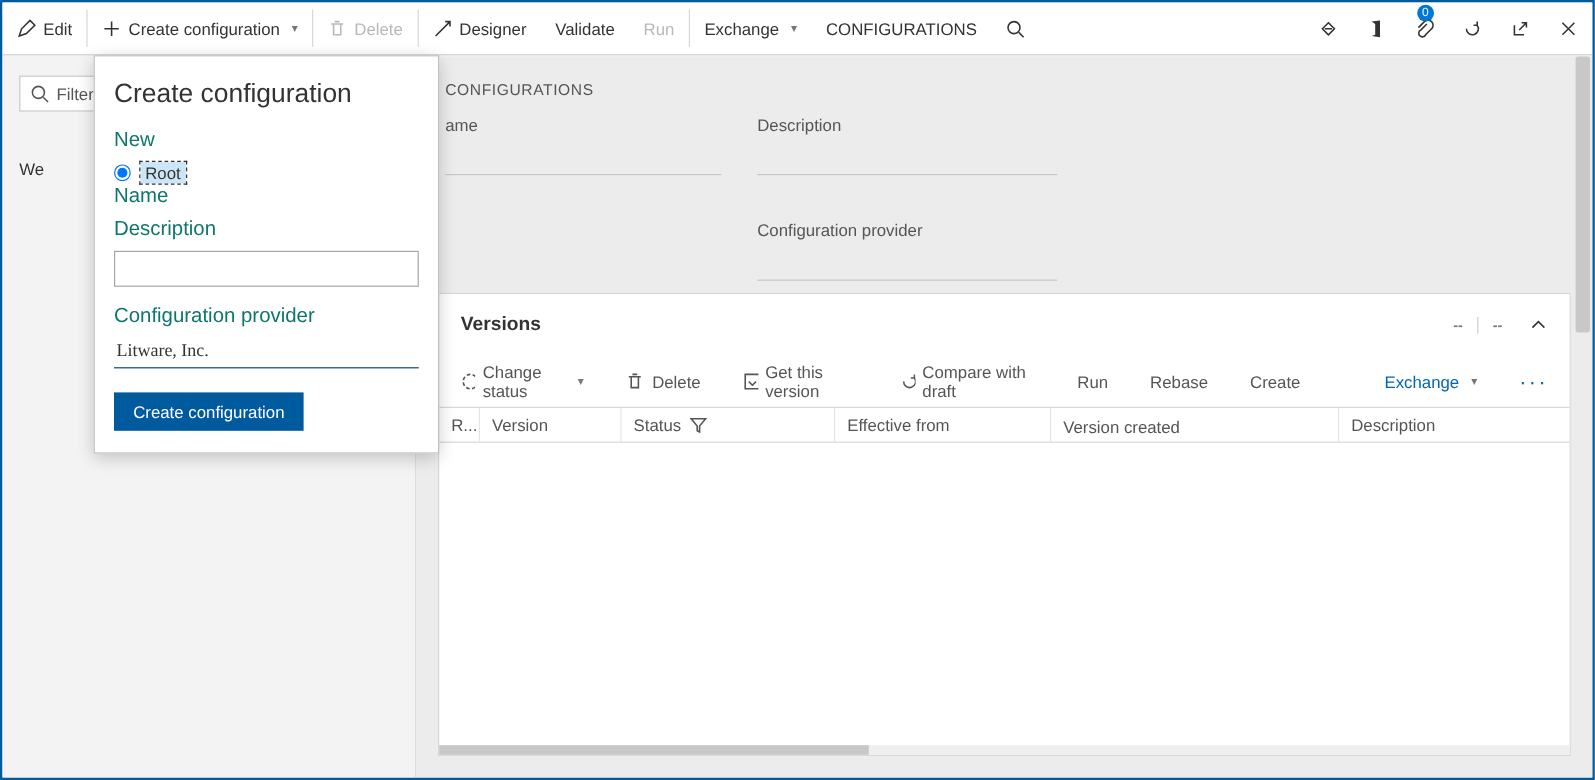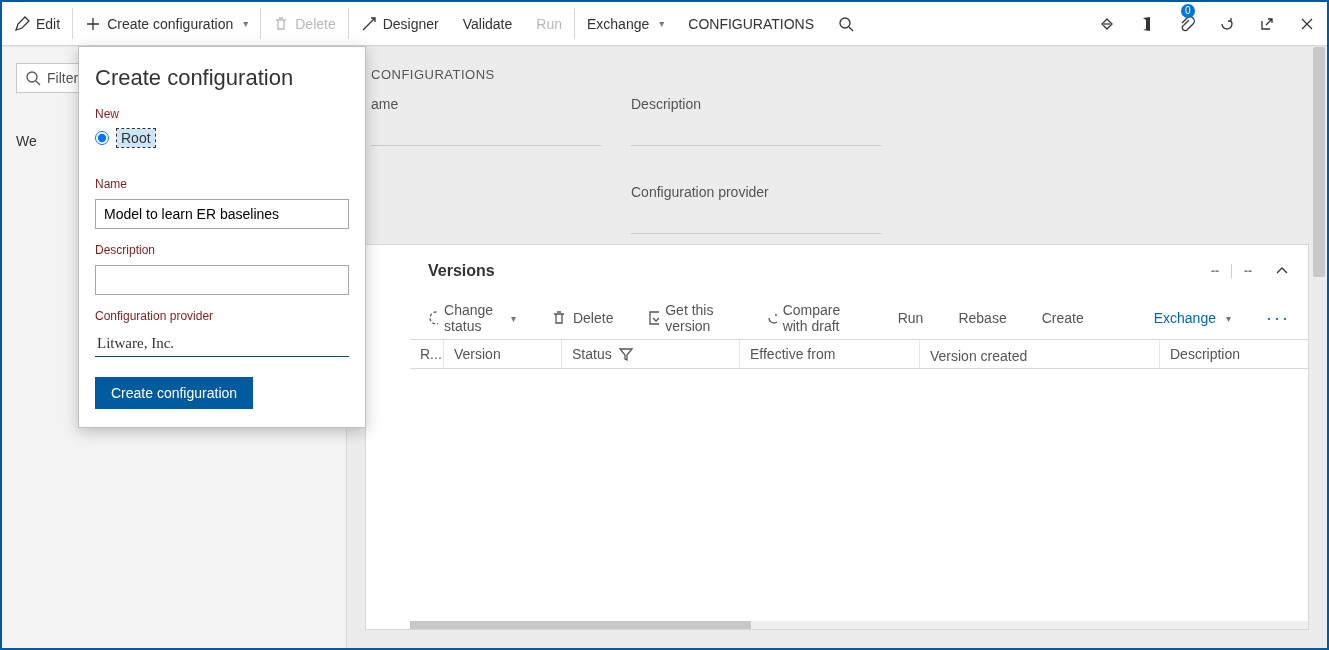--- a/index.html
+++ b/index.html
@@ -112,21 +112,20 @@
 
     
     .versions {
       margin: 0 18px 18px 18px;
       background: #fff;
       border: 1px solid #d8d8d8;
       flex: 1;
       display: flex;
       flex-direction: column;
       position: relative;
-      padding-left: 44px;
     }
     .versions-head {
       display: flex; align-items: center;
       height: 52px;
       padding: 0 18px;
       font-size: 16px;
       font-weight: 600;
     }
     .versions-head .vspacer { flex: 1; }
     .versions-head .vtick { font-size: 12px; color: #777; margin: 0 6px; }
@@ -194,25 +193,25 @@
       box-shadow: 0 4px 14px rgba(0,0,0,.22);
       padding: 18px 16px 18px 16px;
       z-index: 50;
     }
     .dialog h1 {
       font-size: 22px;
       font-weight: 400;
       margin-bottom: 16px;
     }
     .dialog .group-label {
-      font-size: 12px;
-      color: #7f1d1d;
+      font-size: 17px;
+      color: #0f766e;
       margin-bottom: 8px;
     }
-    .radio-row { display: flex; align-items: center; gap: 8px; margin-bottom: 30px; }
+    .radio-row { display: flex; align-items: center; gap: 8px; margin-bottom: 0; }
     .radio-row span.radio-label {
       font-size: 14px;
       padding: 1px 4px;
       outline: 1px dashed #333;
       background: #cde6f7;
     }
     .dialog input[type="radio"] { width:14px; height:14px; }
     .dialog .txt {
       width: 100%;
       height: 30px;
@@ -452,21 +451,20 @@
 <div class="dialog">
   <h1>Create configuration</h1>
 
   <div class="group-label">New</div>
   <div class="radio-row">
     <input type="radio" checked="" style="">
     <span class="radio-label">Root</span>
   </div>
 
   <div class="group-label">Name</div>
-  <input class="txt" type="text" value="Model to learn ER baselines" style="">
 
   <div class="group-label">Description</div>
   <input class="txt" type="text" style="">
 
   <div class="group-label">Configuration provider</div>
   <div class="provider-val">Litware, Inc.</div>
 
   <button class="primary-btn">
     <span>Create configuration</span>
   </button>

